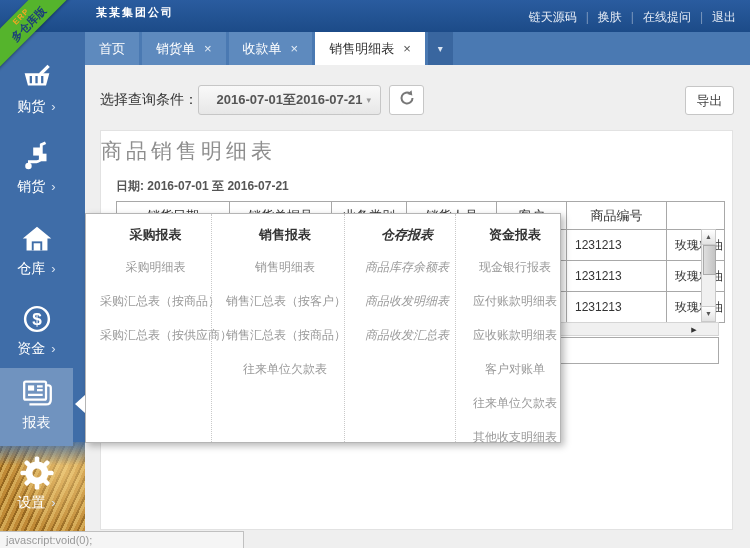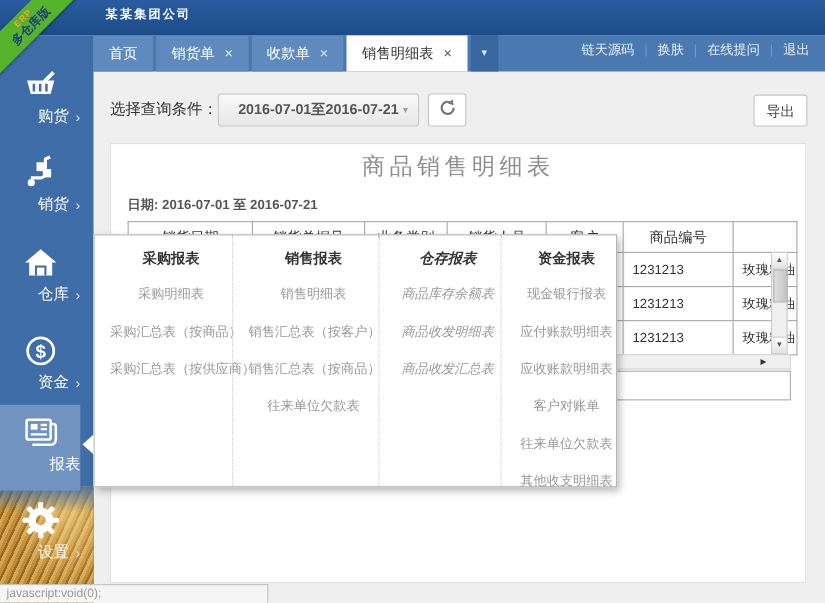--- a/index.html
+++ b/index.html
@@ -2,37 +2,37 @@
 <html><head>
 <meta charset="utf-8">
 <style>
   html,body{margin:0;padding:0;}
   body{font-family:"Liberation Sans","DejaVu Sans",sans-serif;}
   .app{position:relative;width:750px;height:548px;overflow:hidden;background:#efefef;}
 
   
   .topbar{position:absolute;left:0;top:0;width:750px;height:32px;background:linear-gradient(#2a5c9f,#1c4b88);z-index:15;}
   .app-title{position:absolute;left:96px;top:5px;color:#fff;font-size:11px;font-weight:bold;letter-spacing:2px;}
-  .topbar-links{position:absolute;right:14px;top:9px;font-size:12px;color:#e8eef7;margin-top:28px;}
+  .topbar-links{position:absolute;right:14px;top:9px;font-size:12px;color:#e8eef7;}
   .topbar-links a{color:#e8eef7;text-decoration:none;}
   .topbar-links .sep{color:#7a97bd;margin:0 9px;}
 
   
   .ribbon{position:absolute;left:-36px;top:8px;width:124px;transform:rotate(-45deg);background:#55b42c;
     text-align:center;padding:2px 0 3px;z-index:65;box-shadow:0 1px 3px rgba(0,0,0,.35);}
   .ribbon .erp{display:block;color:#f5a623;font-size:8px;font-weight:bold;line-height:9px;letter-spacing:1px;}
   .ribbon .ed{display:block;color:#1c3f7a;font-size:11px;font-weight:bold;line-height:13px;}
 
   
   .sidebar{position:absolute;left:0;top:32px;width:85px;height:516px;background:#3f6da8;z-index:20;}
   .wheat{position:absolute;left:0;bottom:0;width:85px;height:106px;
     background:linear-gradient(180deg,rgba(63,109,168,.85),rgba(63,109,168,0) 22%),
       radial-gradient(ellipse at 75% 25%,rgba(255,224,150,.55),rgba(255,224,150,0) 60%),
       repeating-linear-gradient(115deg,#c08a36 0 3px,#96671f 3px 5px,#d3a855 5px 8px),#a87728;}
-  .side-item{position:absolute;left:0;width:73px;height:78px;text-align:right;color:#fff;cursor:pointer;z-index:2;}
+  .side-item{position:absolute;left:0;width:73px;height:78px;text-align:center;color:#fff;cursor:pointer;z-index:2;}
   .side-item.active{background:#7093bf;}
   .s-icon{display:block;margin:6px auto 1px;width:38px;height:38px;}
   .s-icon svg{width:38px;height:38px;display:block;margin:0 auto;}
   .s-label{font-size:14px;vertical-align:middle;}
   .s-arrow{font-size:13px;color:#d6e2f1;margin-left:6px;vertical-align:middle;}
   .notch{position:absolute;left:75px;top:395px;width:0;height:0;border-right:10px solid #fff;
     border-top:9px solid transparent;border-bottom:9px solid transparent;z-index:45;}
 
   
   .tabbar{position:absolute;left:85px;top:32px;width:665px;height:33px;background:#4a79b2;display:flex;gap:3px;z-index:10;}
@@ -50,21 +50,21 @@
     cursor:pointer;z-index:6;}
   .ds-caret{position:absolute;right:9px;top:0;font-size:9px;color:#999;}
   .refresh-btn{position:absolute;left:389px;top:85px;width:33px;height:28px;background:#fff;border:1px solid #c6c6c6;
     border-radius:3px;cursor:pointer;z-index:6;display:flex;align-items:center;justify-content:center;}
   .export-btn{position:absolute;left:685px;top:86px;width:47px;height:27px;background:#fff;border:1px solid #c6c6c6;
     border-radius:3px;line-height:27px;text-align:center;font-size:13px;color:#444;cursor:pointer;z-index:6;}
 
   
   .card{position:absolute;left:100px;top:130px;width:633px;height:400px;background:#fff;border:1px solid #e2e2e2;
     box-sizing:border-box;z-index:5;}
-  .report-title{position:absolute;left:0;top:6px;width:100%;text-align:center;font-family:"DejaVu Serif","Liberation Serif",serif;
+  .report-title{position:absolute;left:0;top:6px;width:100%;font-family:"DejaVu Serif","Liberation Serif",serif;
     font-size:21px;color:#8e8e8e;letter-spacing:4px;}
   .date-line{position:absolute;left:15px;top:47px;font-size:12px;font-weight:bold;color:#555;}
   .grid{position:absolute;left:15px;top:70px;}
   .grid table{border-collapse:collapse;table-layout:fixed;}
   .grid th,.grid td{border:1px solid #a8a8a8;overflow:hidden;white-space:nowrap;box-sizing:border-box;}
   .grid th{height:28px;font-size:13px;font-weight:normal;color:#333;text-align:center;background:#fff;}
   .grid td{height:31px;font-size:12px;color:#333;padding-left:8px;background:#fff;}
   .vscroll{position:absolute;left:600px;top:98px;width:15px;height:93px;background:#f0f0f0;border:1px solid #c9c9c9;
     box-sizing:border-box;z-index:7;}
   .vs-btn{height:14px;line-height:13px;text-align:center;font-size:7px;color:#555;

